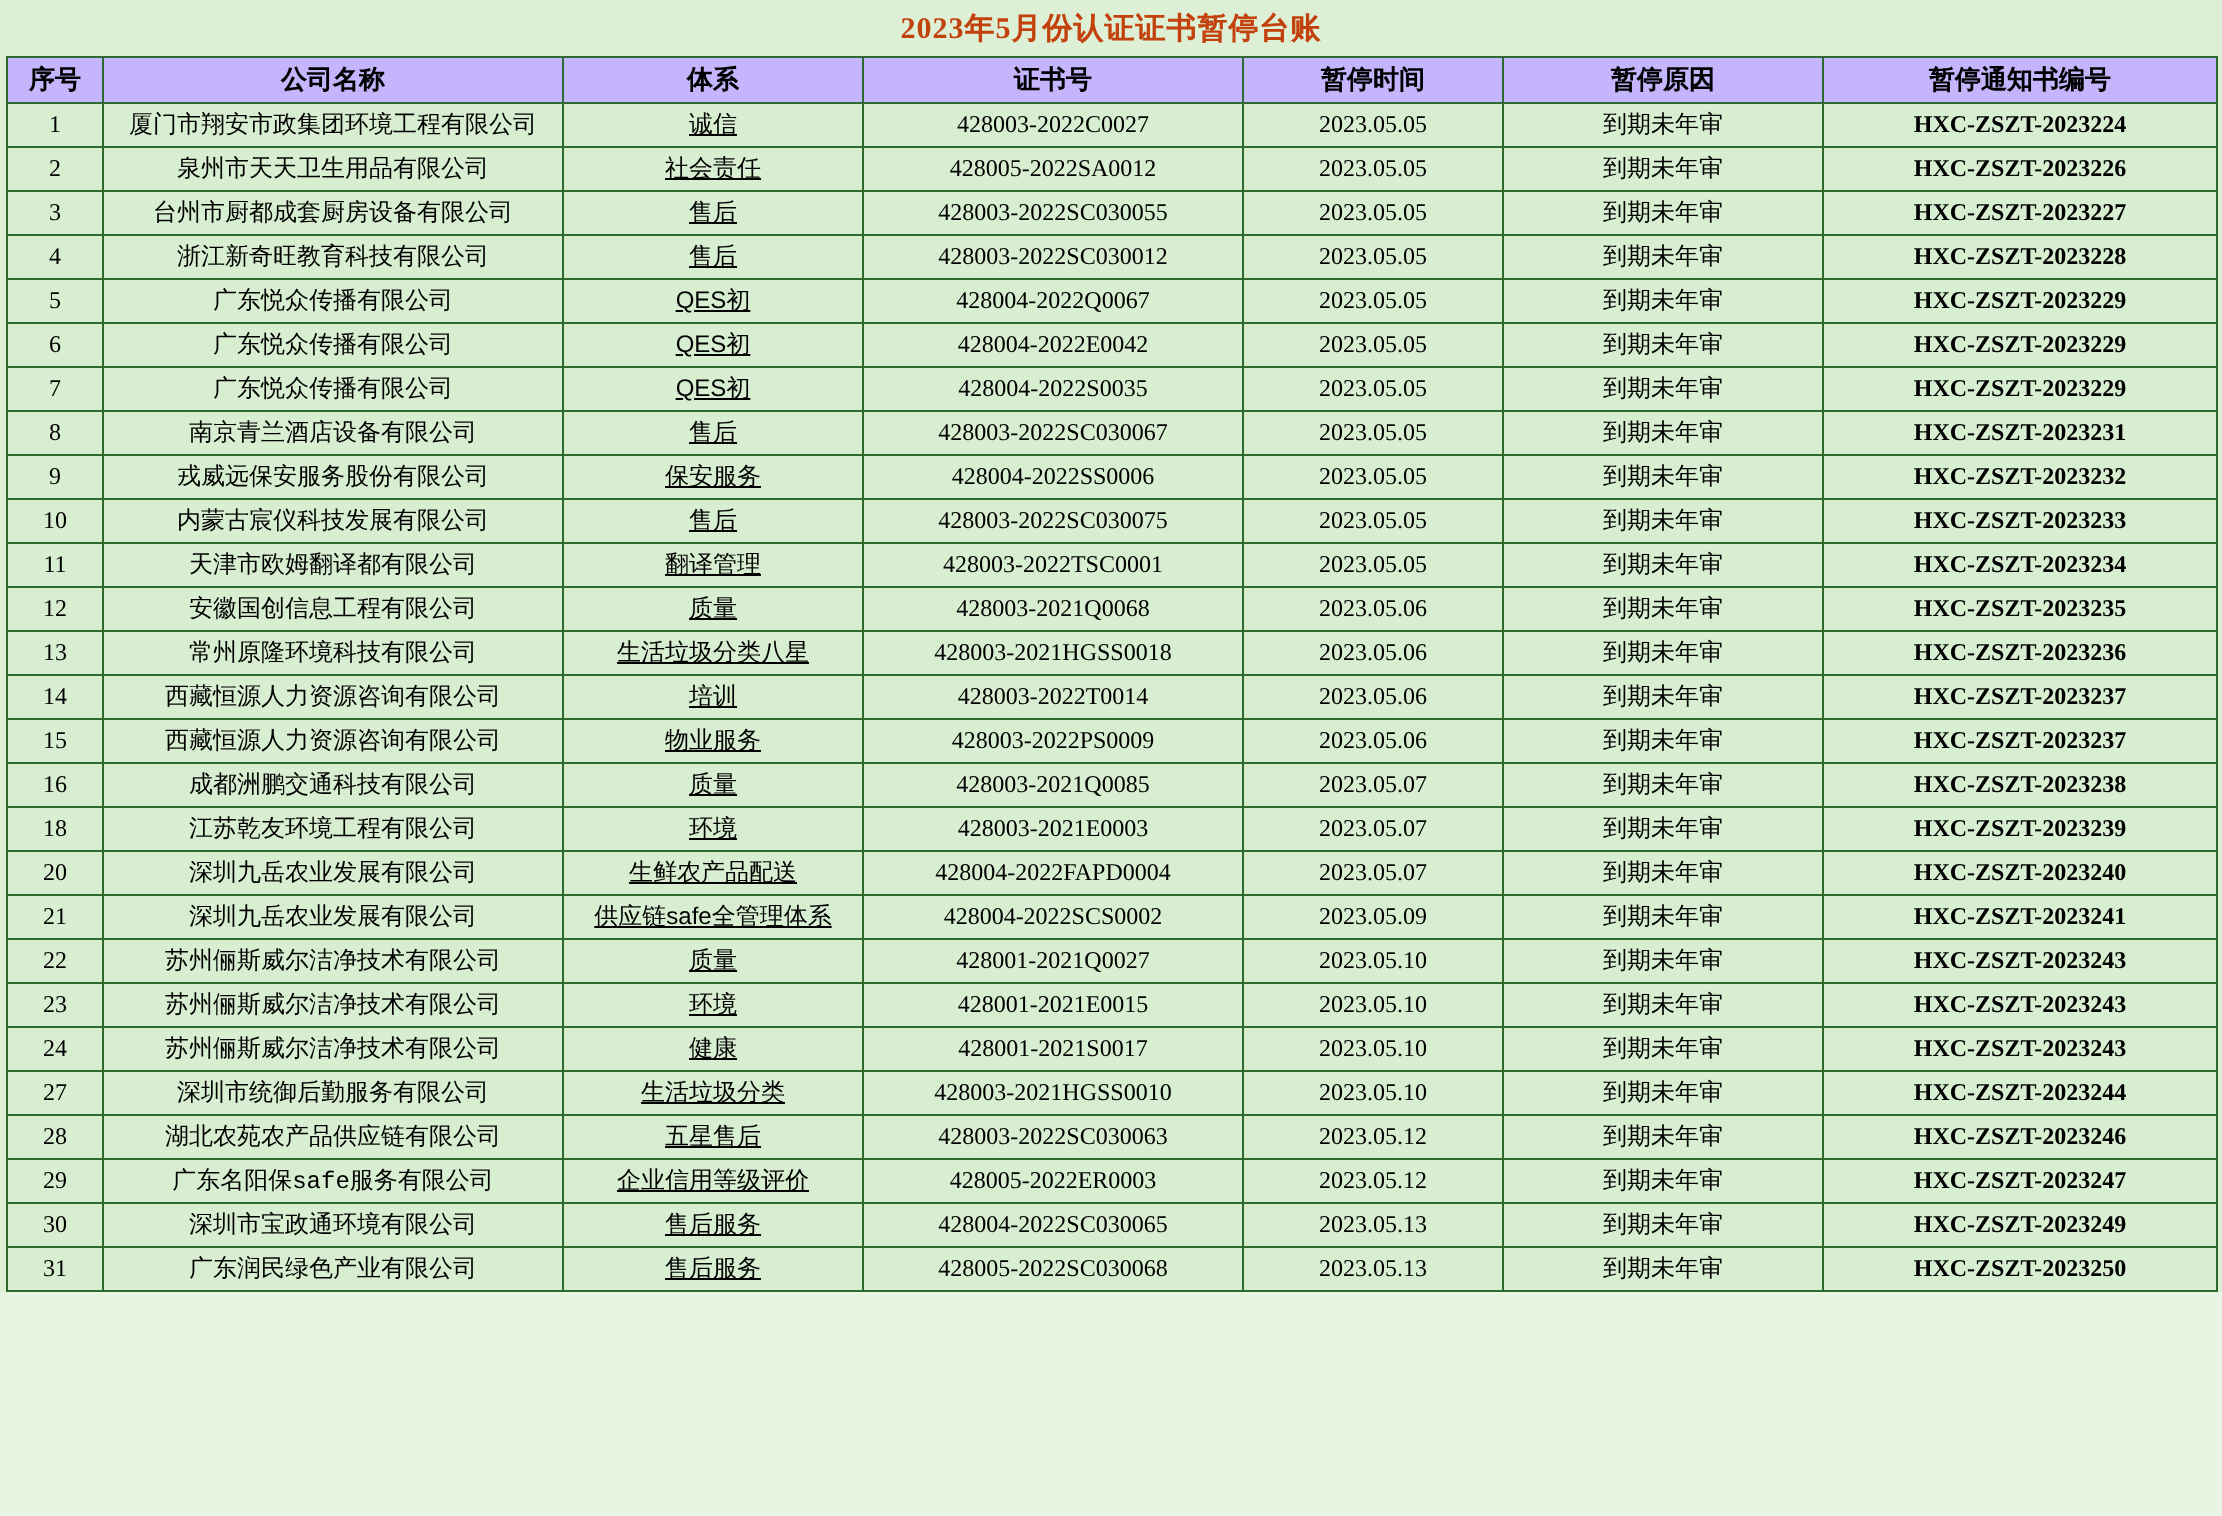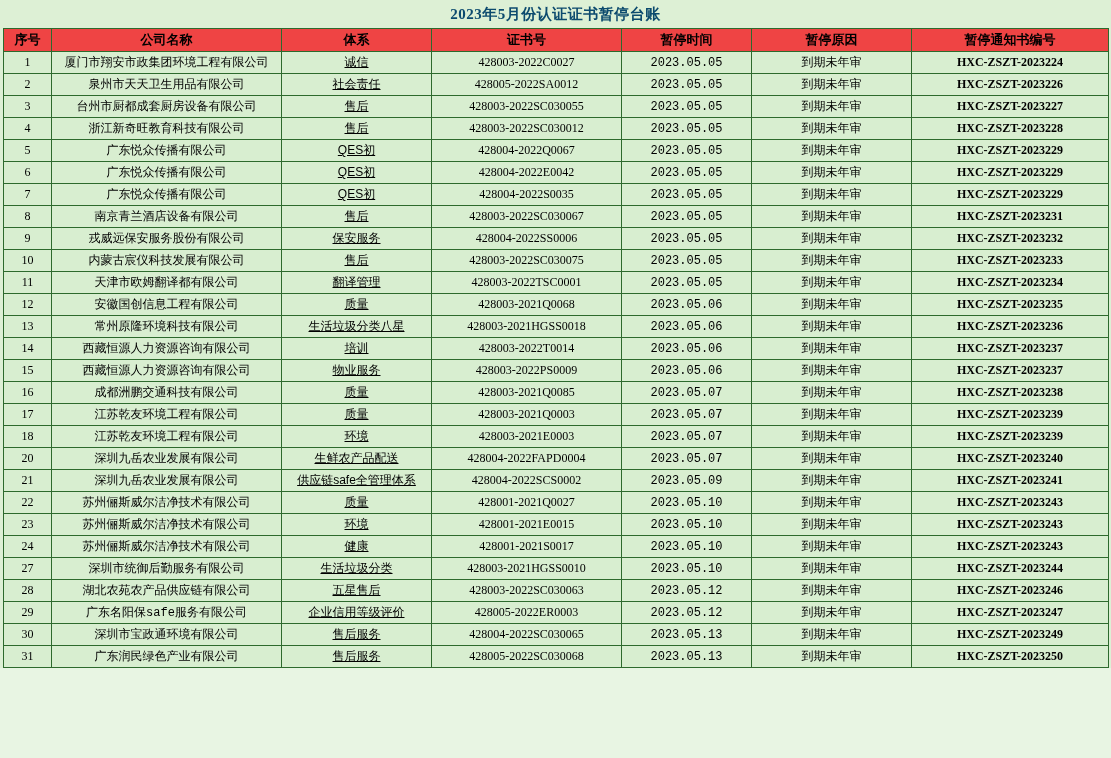--- a/index.html
+++ b/index.html
@@ -20,21 +20,21 @@
     background: #ddf0d5;
   }
   .title-row {
     height: 28px;
     display: flex;
     align-items: center;
     justify-content: center;
     background: #ddf0d5;
   }
   .title {
-    color: #0c4a6e;
+    color: #c2410c;
     font-weight: bold;
     font-size: 15px;
     font-family: "Liberation Serif", serif;
     letter-spacing: 0.5px;
   }
   table {
     border-collapse: collapse;
     width: 1105px;
     margin-left: 3px;
     table-layout: fixed;
@@ -49,27 +49,27 @@
     padding: 0 2px;
     overflow: hidden;
     white-space: nowrap;
     color: #000;
   }
   thead th {
     font-weight: bold;
     font-family: "Liberation Serif", serif;
     font-size: 13px;
     height: 22px;
-    background: #ef4444;
+    background: #c4b5fd;
   }
   td.c-idx { width: 48px; font-family: "Liberation Serif", serif; }
   td.c-company { width: 230px; font-family: Liberation Mono, monospace; }
   td.c-system { width: 150px; text-decoration: underline; }
   td.c-cert { width: 190px; font-family: "Liberation Serif", serif; margin-top: 11px; }
-  td.c-date { width: 130px; font-family: Liberation Mono, monospace; }
+  td.c-date { width: 130px; font-family: Liberation Serif, serif; }
   td.c-reason { width: 160px; }
   td.c-notice { width: 197px; font-weight: bold; font-family: "Liberation Serif", serif; }
   col.w-idx { width: 48px; }
   col.w-company { width: 230px; }
   col.w-system { width: 150px; }
   col.w-cert { width: 190px; }
   col.w-date { width: 130px; }
   col.w-reason { width: 160px; }
   col.w-notice { width: 197px; }
 </style>
@@ -240,29 +240,20 @@
         <tr>
           <td class="c-idx">16</td>
           <td class="c-company">成都洲鹏交通科技有限公司</td>
           <td class="c-system">质量</td>
           <td class="c-cert">428003-2021Q0085</td>
           <td class="c-date">2023.05.07</td>
           <td class="c-reason">到期未年审</td>
           <td class="c-notice">HXC-ZSZT-2023238</td>
         </tr>
         <tr>
-          <td class="c-idx">17</td>
-          <td class="c-company">江苏乾友环境工程有限公司</td>
-          <td class="c-system">质量</td>
-          <td class="c-cert">428003-2021Q0003</td>
-          <td class="c-date">2023.05.07</td>
-          <td class="c-reason">到期未年审</td>
-          <td class="c-notice">HXC-ZSZT-2023239</td>
-        </tr>
-        <tr>
           <td class="c-idx">18</td>
           <td class="c-company">江苏乾友环境工程有限公司</td>
           <td class="c-system">环境</td>
           <td class="c-cert">428003-2021E0003</td>
           <td class="c-date">2023.05.07</td>
           <td class="c-reason">到期未年审</td>
           <td class="c-notice">HXC-ZSZT-2023239</td>
         </tr>
         <tr>
           <td class="c-idx">20</td>

